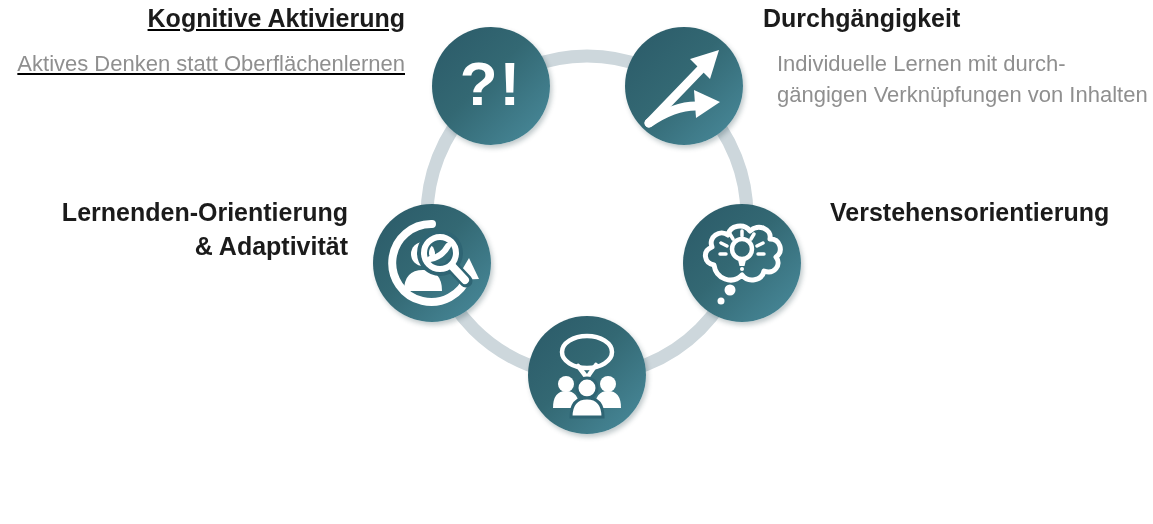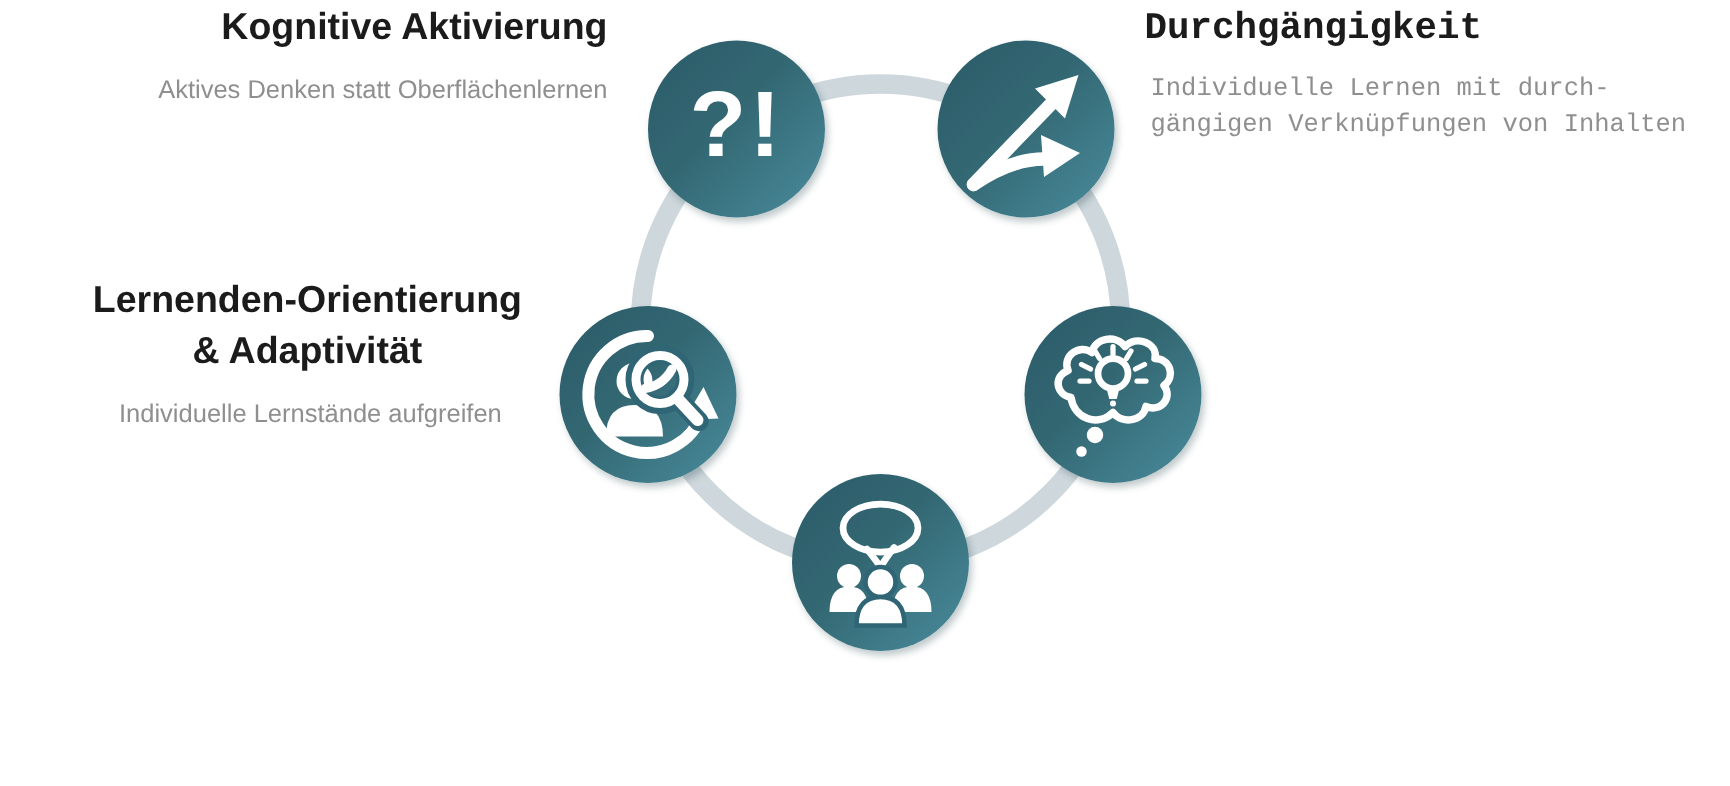--- a/index.html
+++ b/index.html
@@ -27,26 +27,26 @@
     color:var(--icon,#fff);font-size:62px;font-weight:700;letter-spacing:2px;
     line-height:1;transform:translateY(-2px);user-select:none;
   }
   
   .label{position:absolute;}
   .label h2{
     margin:0;font-size:25px;font-weight:700;color:var(--heading,#1b1b1b);
     line-height:1.35;white-space:pre-line;
   }
   .label p{
-    margin:12px 0 0 4px;font-size:17px;color:var(--subtitle,#8f8f8f);
+    margin:12px 0 0 14px;font-size:22px;color:var(--subtitle,#8f8f8f);
     line-height:1.42;white-space:pre-line;
   }
-  .t1{right:748px;top:2px;text-align:right;}
-  .t2{left:763px;top:2px;font-family:Liberation Mono, monospace;}
-  .t3{right:805px;top:184px;text-align:center;}
+  .t1{right:748px;top:2px;text-align:right;text-decoration:underline;}
+  .t2{left:763px;top:2px;}
+  .t3{right:805px;top:196px;text-align:right;}
   .t4{left:830px;top:196px;}
   .t5{left:337px;top:452px;width:506px;text-align:center;}
   .t5 p{margin-top:5px;}
   .ic{stroke:var(--icon,#fff);fill:none;stroke-linecap:round;stroke-linejoin:round;}
   .icf{fill:var(--icon,#fff);stroke:none;}
 </style>
 </head>
 <body>
 
 <div class="canvas">
@@ -86,21 +86,20 @@
       <circle cx="58" cy="40" r="17" fill="none" stroke="#2f6574" stroke-width="12"></circle>
       <line x1="69" y1="52" x2="84" y2="68" stroke="#2f6574" stroke-width="13" stroke-linecap="round"></line>
       <circle class="ic" cx="58" cy="40" r="16" stroke-width="6"></circle>
       <line class="ic" x1="70" y1="53" x2="83" y2="67" stroke-width="8"></line>
       <path class="ic" d="M48 46 Q60 44 66 33" stroke-width="6"></path>
     </svg>
   </div>
   <div class="label t3">
     <h2>Lernenden-Orientierung
 &amp; Adaptivität</h2>
-    <p>Individuelle Lernstände aufgreifen</p>
   </div>
 
   <div class="node-circle c4">
     <svg viewBox="0 0 100 100" aria-hidden="true">
       <path class="ic" stroke-width="5" d="M22 52 C12 50 10 38 20 34 C16 24 28 16 36 22 C38 12 52 10 58 18 C66 10 80 16 78 26 C88 26 92 38 84 44 C90 52 82 62 72 58 C70 68 56 70 50 62 C40 72 24 66 22 52 Z"></path>
       <circle class="ic" cx="50" cy="36" r="10" stroke-width="4.5"></circle>
       <path class="icf" d="M45.5 45 L54.5 45 L52.5 53 L47.5 53 Z"></path>
       <circle class="icf" cx="50" cy="56" r="2"></circle>
       <g class="ic" stroke-width="3.5">
         <line x1="50" y1="18" x2="50" y2="23"></line>
@@ -109,20 +108,21 @@
         <line x1="29" y1="30" x2="35" y2="33"></line>
         <line x1="71" y1="30" x2="65" y2="33"></line>
         <line x1="28" y1="41" x2="34" y2="41"></line>
         <line x1="72" y1="41" x2="66" y2="41"></line>
       </g>
       <circle class="icf" cx="38" cy="77" r="5.5"></circle>
       <circle class="icf" cx="29" cy="88" r="3.5"></circle>
     </svg>
   </div>
   <div class="label t4">
+    <h2>Verstehensorientierung</h2>
   </div>
 
   <div class="node-circle c5">
     <svg viewBox="0 0 100 100" aria-hidden="true">
       <ellipse class="ic" cx="50" cy="27" rx="25" ry="16" stroke-width="4.5"></ellipse>
       <path class="ic" d="M41 41 Q48 50 50 53 Q53 48 59 40" stroke-width="4.5"></path>
       <circle class="icf" cx="29" cy="59" r="8"></circle>
       <path class="icf" d="M16 83 Q16 66 29 66 Q42 66 42 83 Z"></path>
       <circle class="icf" cx="71" cy="59" r="8"></circle>
       <path class="icf" d="M58 83 Q58 66 71 66 Q84 66 84 83 Z"></path>

